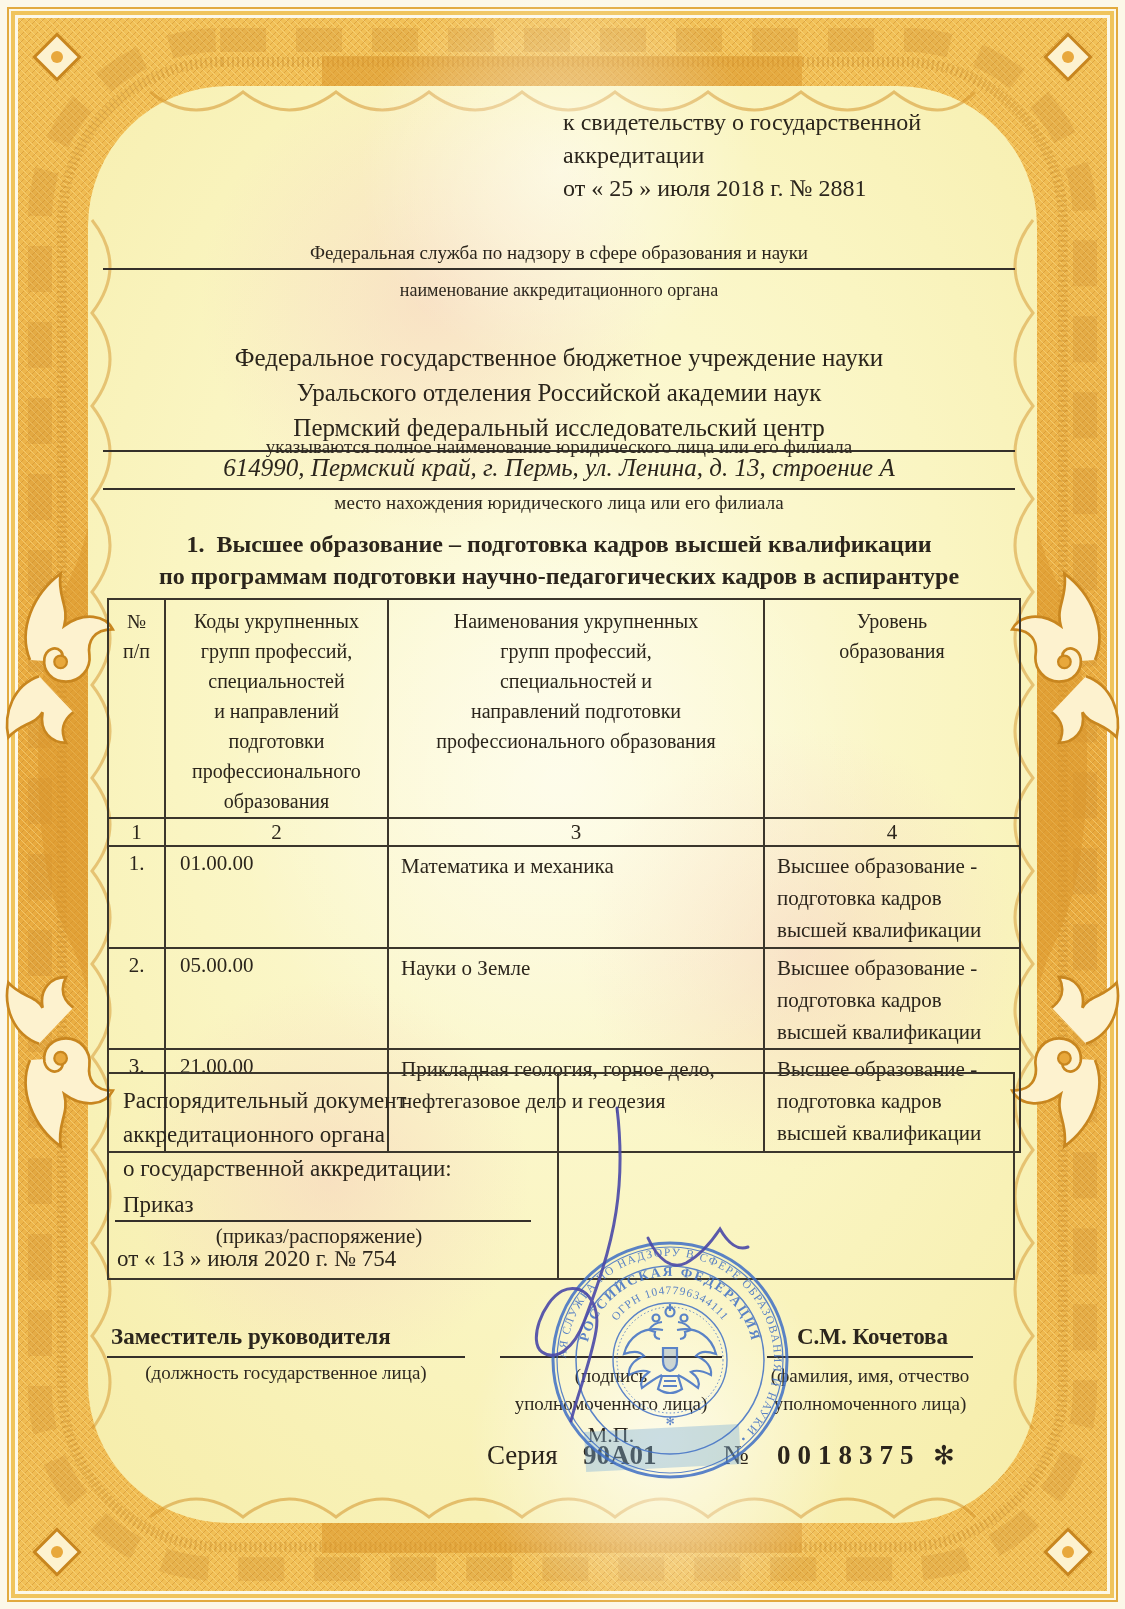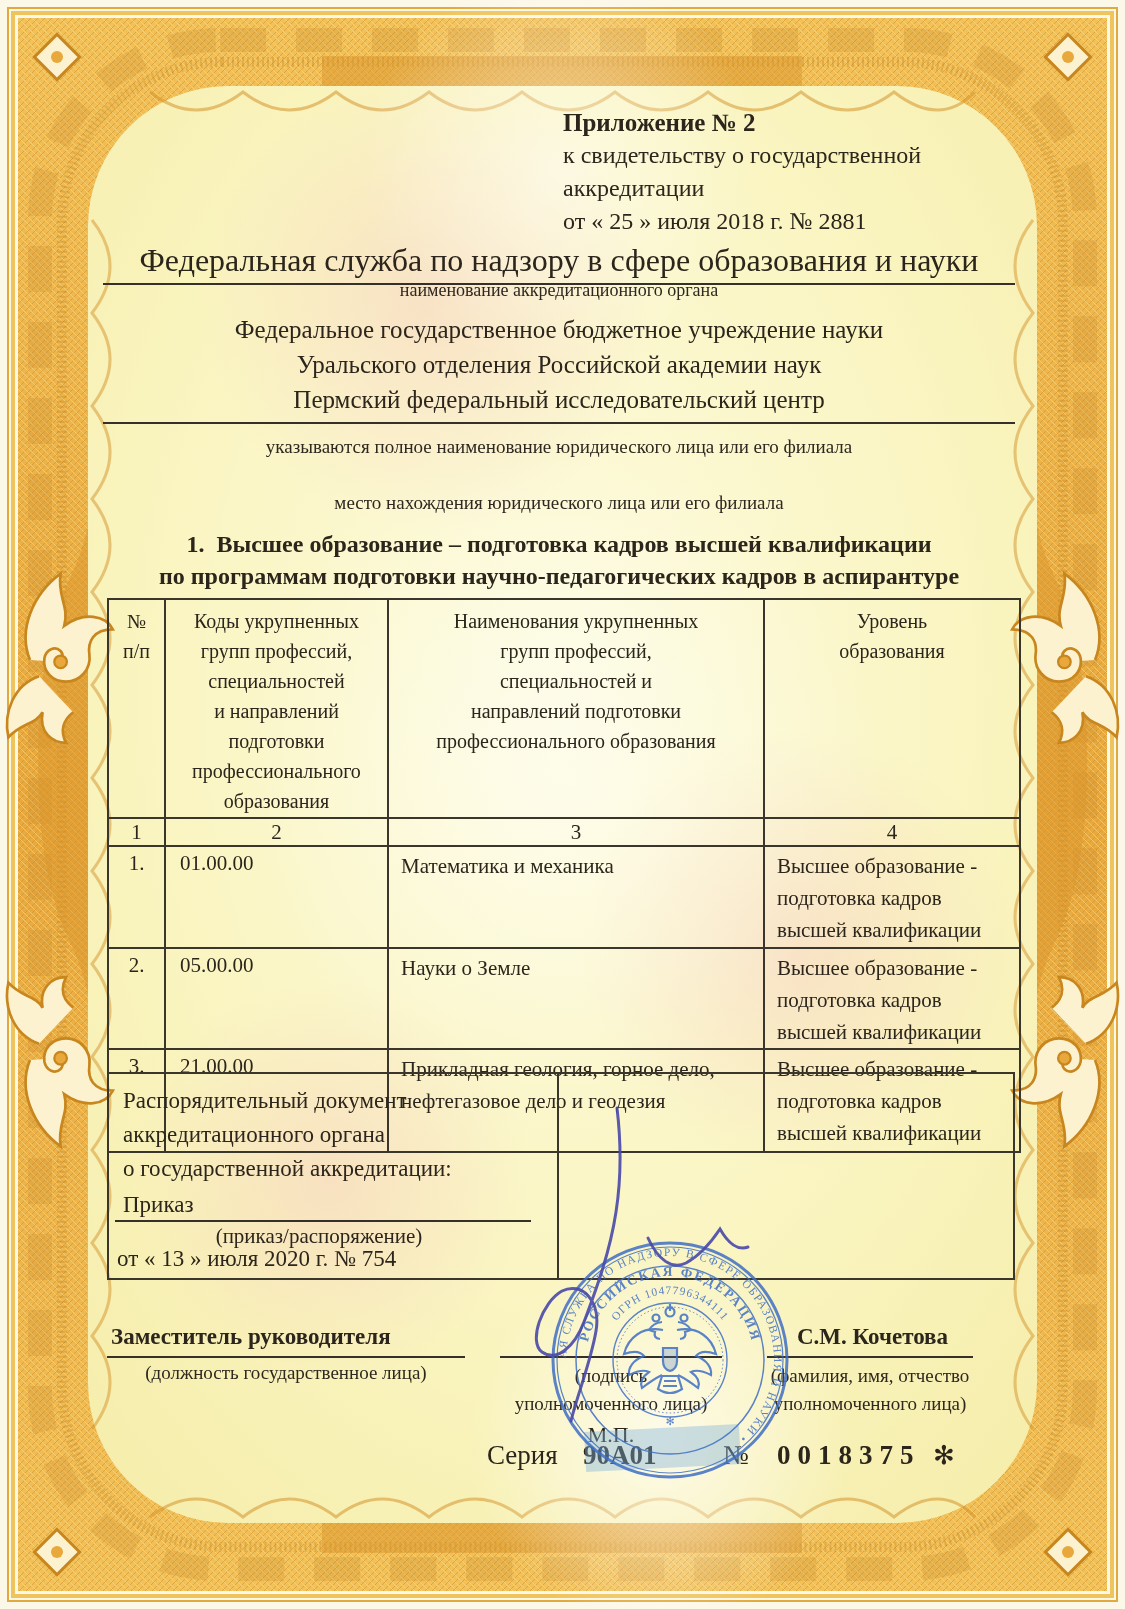--- a/index.html
+++ b/index.html
@@ -14,24 +14,24 @@
   .content{
     position:absolute;left:95px;top:92px;width:935px;height:1425px;
     z-index:2;
   }
   .abs{position:absolute;}
   
   .appendix{left:468px;top:14px;width:460px;font-size:24px;line-height:33px;}
   .appendix .first{font-weight:bold;font-size:25px;}
   
   .rule{border-bottom:2px solid #35302a;text-align:center;}
-  .fed-name{left:8px;top:150px;width:912px;font-size:32px;padding-bottom:4px;}
+  .fed-name{left:8px;top:150px;width:912px;font-size:19px;padding-bottom:4px;}
   .caption{text-align:center;font-size:18px;color:#2e2820;}
   .cap-fed{left:8px;top:188px;width:912px;}
-  .org{left:8px;top:220px;width:912px;font-size:25px;line-height:35px;padding-bottom:5px;}
+  .org{left:8px;top:248px;width:912px;font-size:25px;line-height:35px;padding-bottom:5px;}
   .cap-org{left:8px;top:344px;width:912px;font-size:19px;}
   .addr{left:8px;top:362px;width:912px;font-size:25px;font-style:italic;padding-bottom:6px;}
   .cap-addr{left:8px;top:400px;width:912px;font-size:19px;}
   .sec-title{left:8px;top:436px;width:912px;text-align:center;font-weight:bold;
     font-size:24px;line-height:32px;white-space:pre-line;}
   
   table.acc{border-collapse:collapse;table-layout:fixed;}
   .tbl{left:12px;top:506px;}
   table.acc td,table.acc th{border:2px solid #3b362c;font-weight:normal;
     font-size:21px;vertical-align:top;overflow:hidden;}
@@ -150,36 +150,36 @@
     <circle cx="800" cy="950" r="220" fill="url(#pink)"></circle>
     <circle cx="330" cy="1180" r="200" fill="url(#pink)"></circle>
     <circle cx="560" cy="780" r="330" fill="url(#whitespot)" opacity="0.5"></circle>
     <circle cx="660" cy="1440" r="190" fill="url(#whitespot)" opacity="0.8"></circle>
     <circle cx="560" cy="170" r="200" fill="url(#whitespot)" opacity="0.6"></circle>
   </svg>
 
   <div class="content">
 
     <div class="abs appendix">
-      <div class="first">Приложение № 2</div>
       <div>к свидетельству о государственной</div>
       <div>аккредитации</div>
       <div>от « 25 » июля  2018 г. № 2881</div>
     </div>
 
     <div class="abs rule fed-name">Федеральная служба по надзору в сфере образования и науки</div>
     <div class="abs caption cap-fed">наименование аккредитационного органа</div>
 
     <div class="abs rule org">
       <div>Федеральное государственное бюджетное учреждение науки</div>
       <div>Уральского отделения Российской академии наук</div>
       <div>Пермский федеральный исследовательский центр</div>
     </div>
     <div class="abs caption cap-org">указываются полное наименование юридического лица или его филиала</div>
 
+    <div class="abs rule addr">614990, Пермский край, г. Пермь, ул. Ленина, д. 13, строение А</div>
     <div class="abs caption cap-addr">место нахождения юридического лица  или его филиала</div>
 
     <div class="abs sec-title">1.&nbsp;&nbsp;Высшее образование – подготовка кадров высшей квалификации
 по программам подготовки научно-педагогических кадров в аспирантуре</div>
 
     <table class="acc abs tbl">
       <colgroup>
         <col style="width:57px">
           <col style="width:223px">
           <col style="width:376px">

